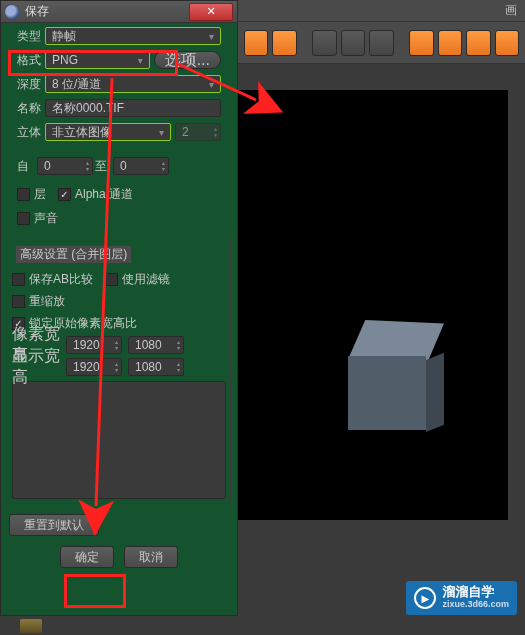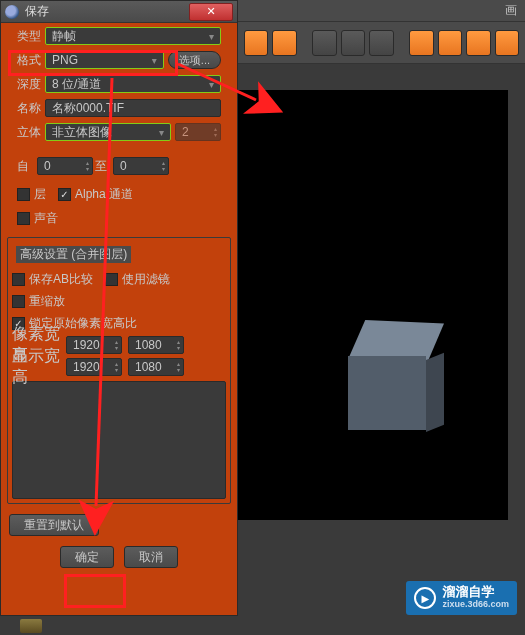--- a/index.html
+++ b/index.html
@@ -1,29 +1,29 @@
 <!DOCTYPE html>
 <html><head>
 <meta charset="utf-8">
 <style>
   * { box-sizing: border-box; margin: 0; padding: 0; font-family: "Microsoft YaHei", sans-serif; }
   body { background: #3a3a3a; width: 525px; height: 635px; position: relative; overflow: hidden; }
   
-  .dialog { position: absolute; left: 0; top: 0; width: 238px; height: 616px; background: #c2410c; border: 1px solid #2a2a2a; z-index: 10; }
+  .dialog { position: absolute; left: 0; top: 0; width: 238px; height: 616px; background: #14532d; border: 1px solid #2a2a2a; z-index: 10; }
   .titlebar { height: 22px; background: linear-gradient(#5a5a5a,#4a4a4a); display: flex; align-items: center; padding: 0 4px; border-bottom: 1px solid #333; }
   .titlebar .app-icon { width: 14px; height: 14px; border-radius: 50%; background: radial-gradient(circle at 40% 40%, #9ad 40%, #358 70%); margin-right: 6px; }
   .titlebar .title { color: #ddd; font-size: 12px; flex: 1; }
   .titlebar .close { width: 44px; height: 18px; background: linear-gradient(#e06060,#c03030); border: 1px solid #802020; border-radius: 2px; color: #fff; font-size: 11px; text-align: center; line-height: 15px; margin-left: auto; }
   
   .row { display: flex; align-items: center; height: 22px; padding: 0 16px; margin-top: 2px; }
   .label { color: #c8c8c8; font-size: 12px; width: 28px; }
   .dropdown { flex: 1; height: 18px; background: #3a3a3a; border: 1px solid #84cc16; border-radius: 2px; display: flex; align-items: center; padding: 0 6px; color: #c8c8c8; font-size: 12px; position: relative; }
   .dropdown::after { content: "▾"; position: absolute; right: 6px; color: #888; font-size: 10px; }
   .input { height: 18px; background: #3a3a3a; border: 1px solid #2a2a2a; border-radius: 2px; color: #c8c8c8; font-size: 12px; padding: 0 6px; display: flex; align-items: center; }
-  .btn-small { height: 18px; background: linear-gradient(#5a5a5a,#484848); border: 1px solid #2a2a2a; border-radius: 9px; padding: 0 10px; color: #c8c8c8; font-size: 11px; margin-left: 4px; display: flex; align-items: center; }
+  .btn-small { height: 18px; background: linear-gradient(#5a5a5a,#484848); border: 1px solid #2a2a2a; border-radius: 9px; padding: 0 10px; color: #c8c8c8; font-size: 16px; margin-left: 4px; display: flex; align-items: center; }
   
   .numfield { height: 18px; background: #3a3a3a; border: 1px solid #2a2a2a; border-radius: 2px; display: flex; align-items: center; padding: 0 18px 0 6px; color: #c8c8c8; font-size: 12px; position: relative; width: 56px; }
   .numfield::after { content: "▴\A▾"; white-space: pre; position: absolute; right: 3px; font-size: 6px; line-height: 6px; color: #888; }
   
   .label2 { color: #c8c8c8; font-size: 12px; margin: 0 6px 0 2px; }
   
   .checkbox { width: 13px; height: 13px; background: #333; border: 1px solid #222; margin-right: 4px; display: inline-flex; align-items: center; justify-content: center; color: #ddd; font-size: 10px; }
   .cb-label { color: #c8c8c8; font-size: 12px; margin-right: 12px; }
   
   .fieldset { margin: 8px 6px 0 6px; border: 1px solid #3a3a3a; border-radius: 2px; padding: 6px 4px 4px 4px; }

